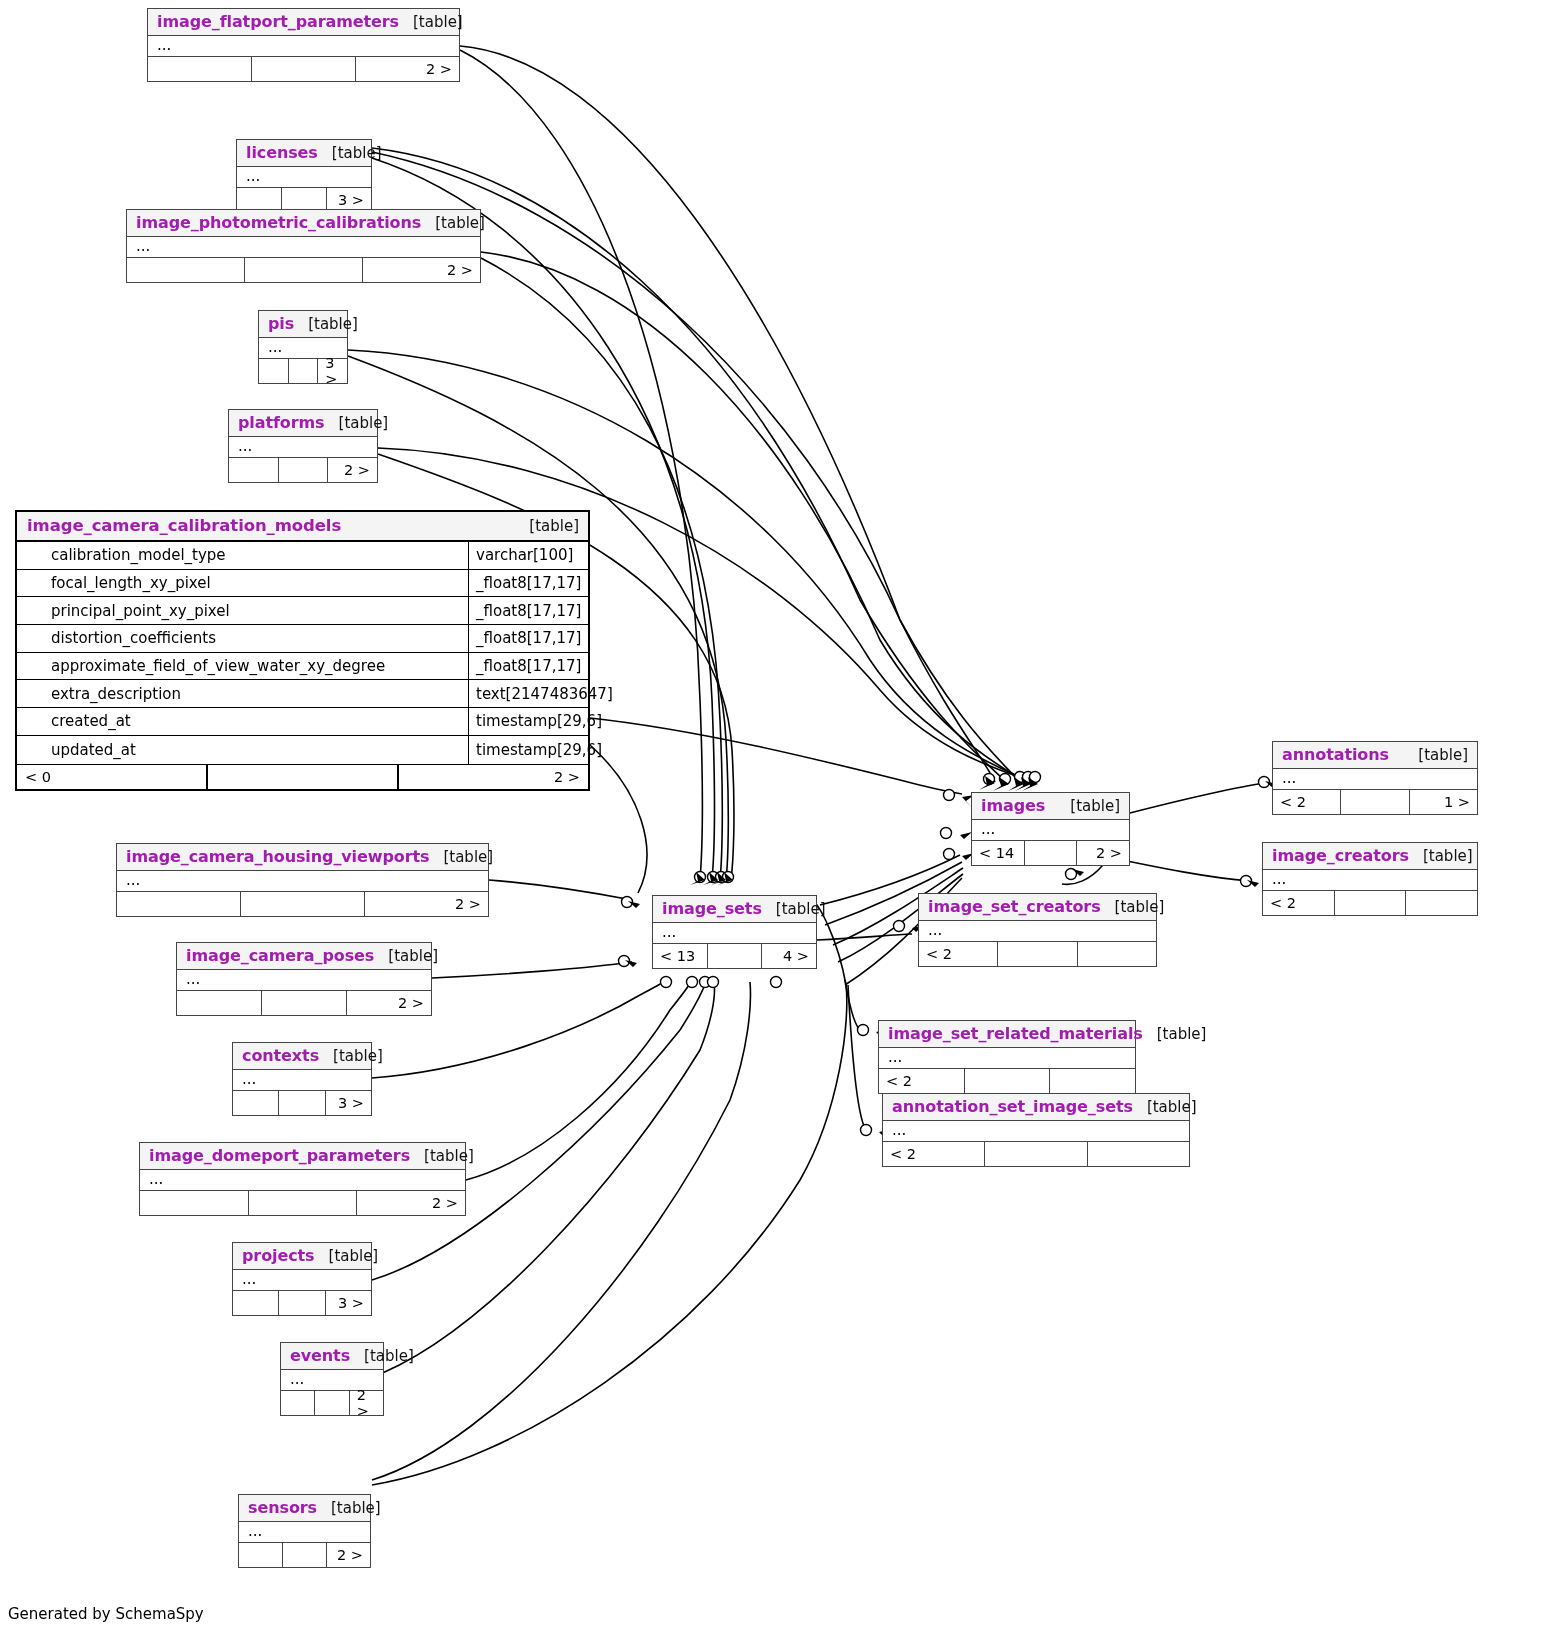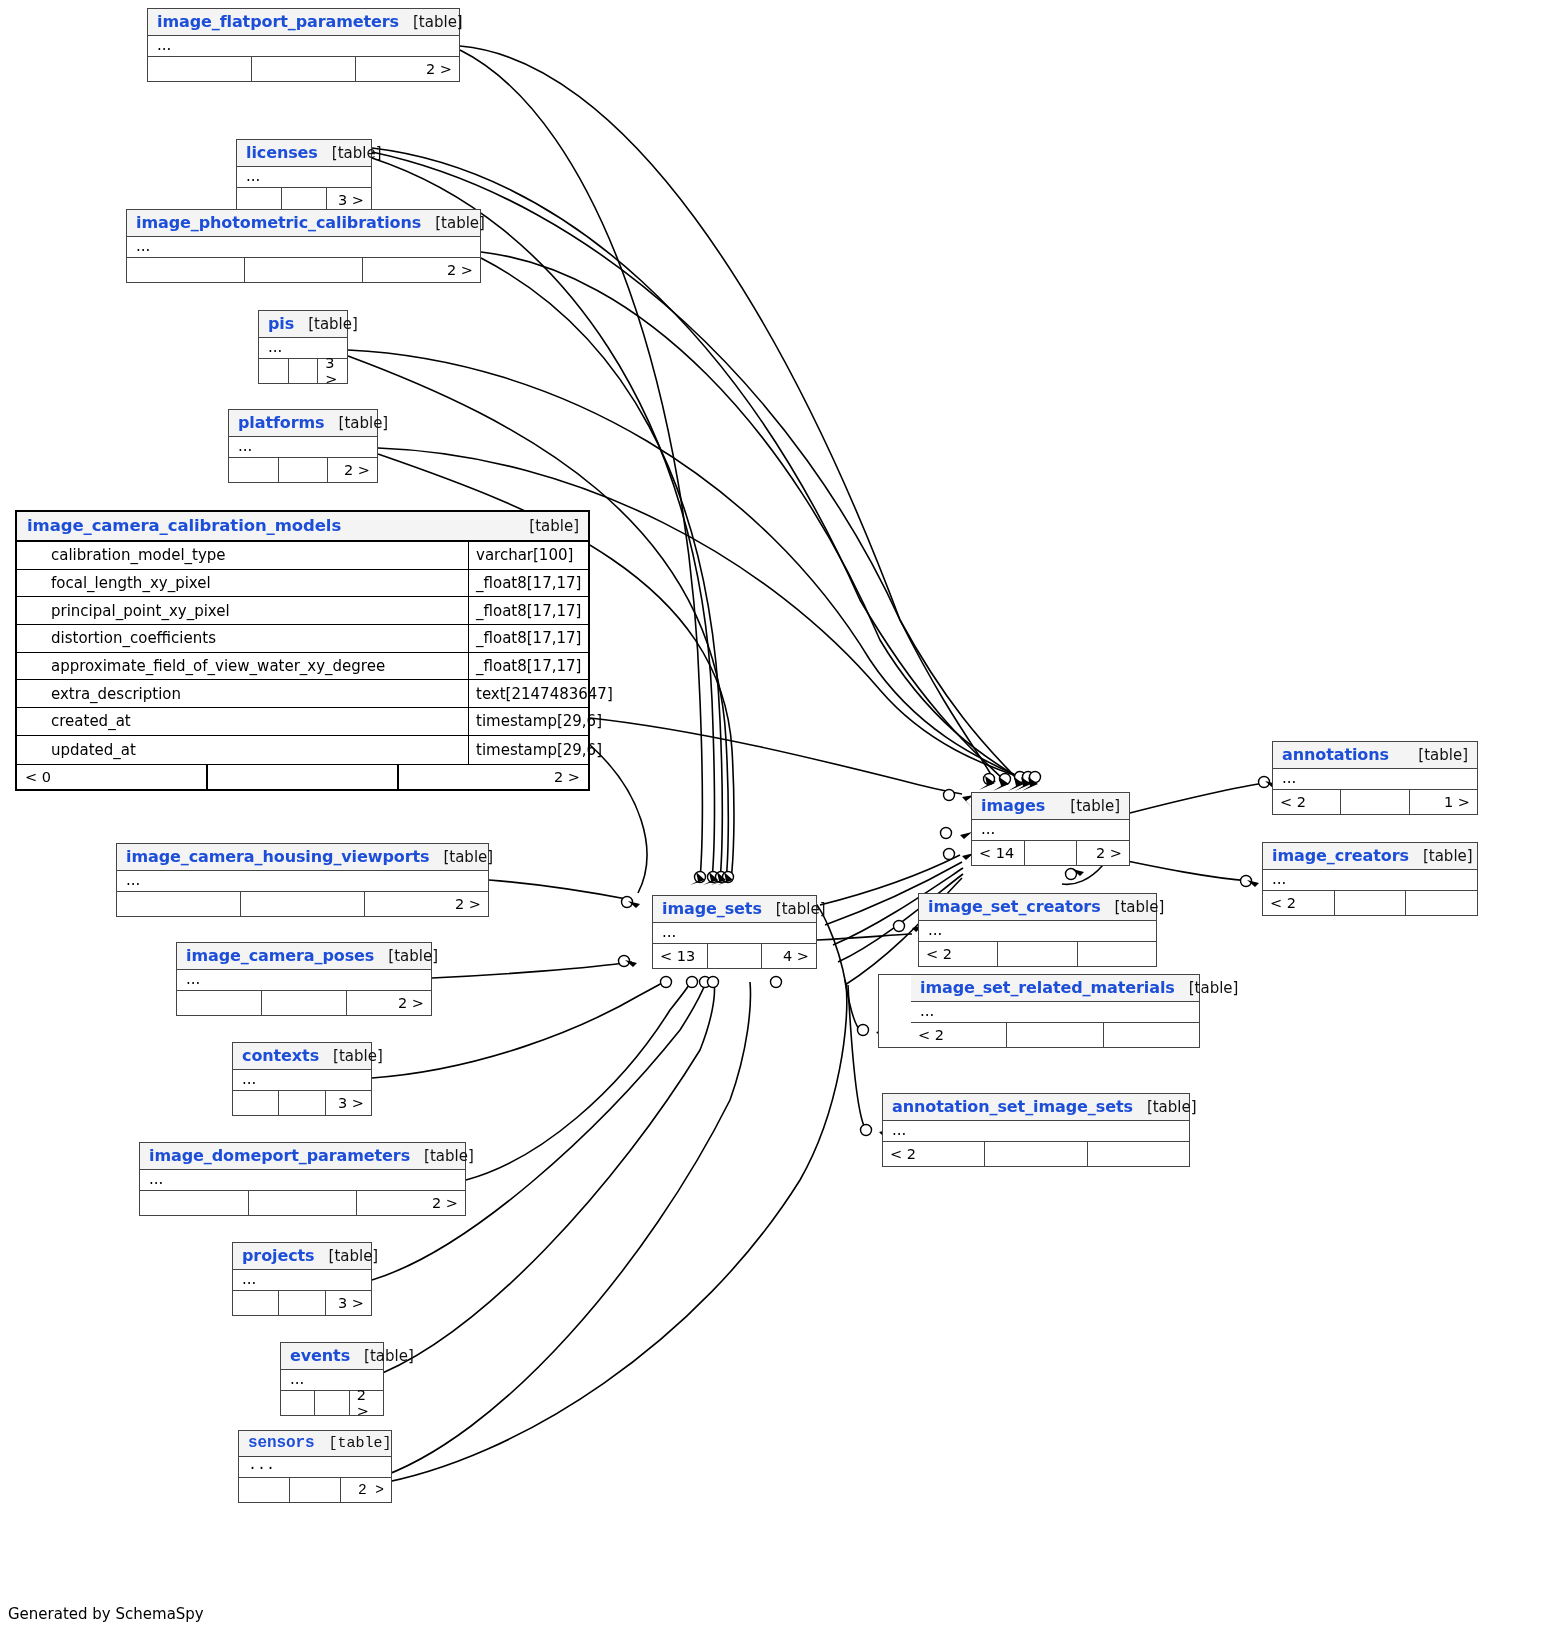--- a/index.html
+++ b/index.html
@@ -7,21 +7,21 @@
   body{font-family:"DejaVu Sans","Liberation Sans",sans-serif;}
   #canvas{position:relative;width:1557px;height:1652px;overflow:hidden;background:#fff;}
   svg.edges{position:absolute;left:0;top:0;width:1557px;height:1652px;pointer-events:none;}
 
   .tbl{position:absolute;box-sizing:border-box;border:1.5px solid #444;background:#ffffff;}
   .tbl.main{border:2.5px solid #000;}
   .hdr{display:flex;align-items:center;justify-content:space-between;
        background:#f4f4f4;border-bottom:1.5px solid #444;
        padding:3px 9px 4px 9px;white-space:nowrap;}
   .tbl.main .hdr{border-bottom:2.5px solid #000;padding:4px 9px 5px 10px;}
-  .hdr .nm{font-weight:bold;font-size:16px;color:#1d4ed8;letter-spacing:-0.1px;text-align:center;}
+  .hdr .nm{font-weight:bold;font-size:16px;color:#a21caf;letter-spacing:-0.1px;text-align:center;}
   .tbl.main .hdr .nm{font-size:16.5px;}
   .hdr .tg{font-size:15px;color:#111;padding-left:14px;font-weight:normal;}
 
   .dots{padding:2px 9px 5px 9px;font-size:15px;line-height:14px;color:#000;
         border-bottom:1.5px solid #444;height:21px;box-sizing:border-box;}
 
   .foot{display:flex;height:24px;box-sizing:border-box;}
   .foot .cell{flex:1;border-right:1.5px solid #444;font-size:14.5px;color:#000;
               display:flex;align-items:center;padding:0 7px;box-sizing:border-box;}
   .foot .cell:last-child{border-right:none;}
@@ -359,21 +359,21 @@
           <span class="nm">events</span>
           <span class="tg">[table]</span>
         </div>
         <div class="dots">...</div>
         <div class="foot">
           <div class="cell l"></div>
           <div class="cell"></div>
           <div class="cell r">2 &gt;</div>
         </div>
       </div>
-      <div class="tbl" style="left: 238px; top: 1430px; width: 154px; font-family: Liberation Mono, monospace;">
+      <div class="tbl" style="left: 238px; top: 1494px; width: 133px;">
         <div class="hdr">
           <span class="nm">sensors</span>
           <span class="tg">[table]</span>
         </div>
         <div class="dots">...</div>
         <div class="foot">
           <div class="cell l"></div>
           <div class="cell"></div>
           <div class="cell r">2 &gt;</div>
         </div>
@@ -431,21 +431,21 @@
           <span class="nm">image_set_creators</span>
           <span class="tg">[table]</span>
         </div>
         <div class="dots">...</div>
         <div class="foot">
           <div class="cell l">&lt; 2</div>
           <div class="cell"></div>
           <div class="cell r"></div>
         </div>
       </div>
-      <div class="tbl" style="left: 878px; top: 974px; width: 322px; padding-left: 32px;">
+      <div class="tbl" style="left: 878px; top: 1020px; width: 258px;">
         <div class="hdr">
           <span class="nm">image_set_related_materials</span>
           <span class="tg">[table]</span>
         </div>
         <div class="dots">...</div>
         <div class="foot">
           <div class="cell l">&lt; 2</div>
           <div class="cell"></div>
           <div class="cell r"></div>
         </div>

